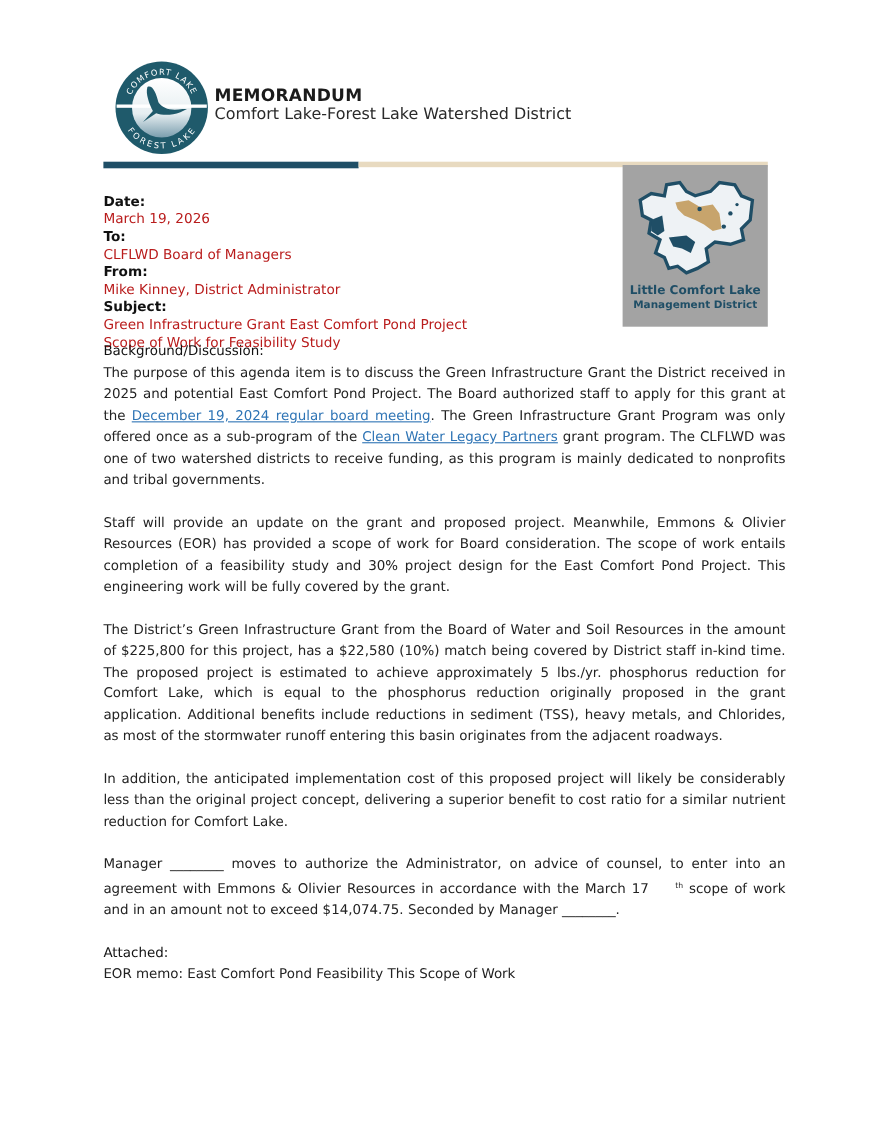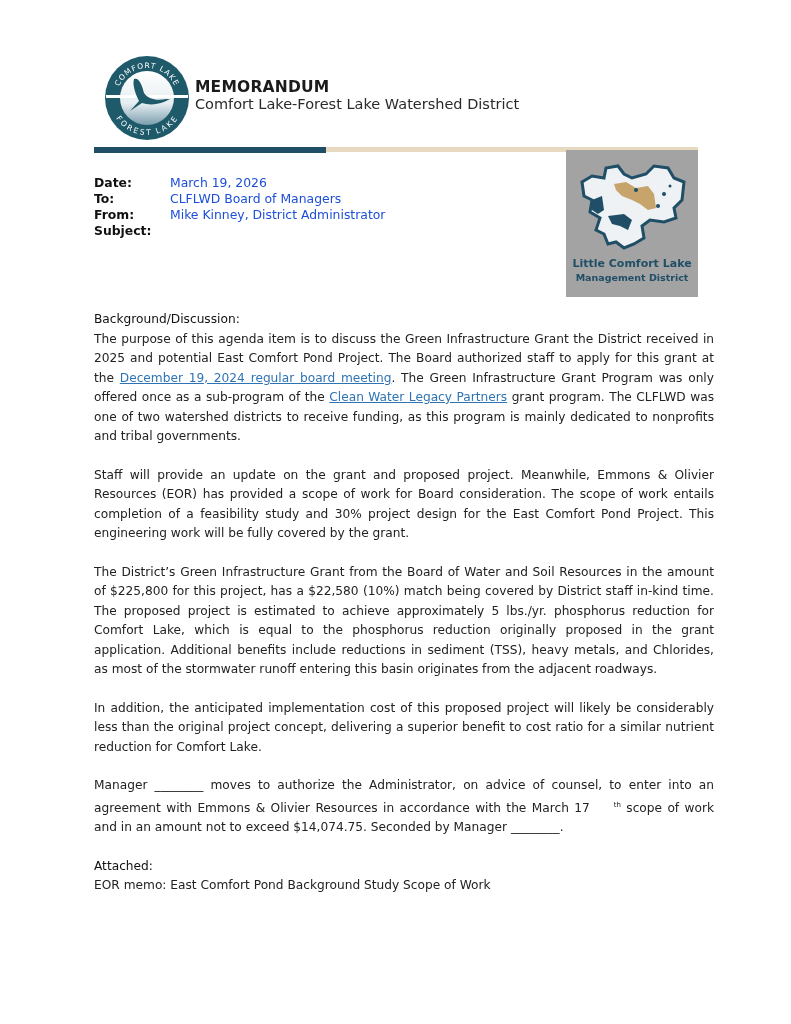--- a/index.html
+++ b/index.html
@@ -8,23 +8,23 @@
   .logo { position: absolute; left: 104px; top: 55px; width: 86px; height: 86px; }
   .hdr-title { position: absolute; left: 195px; top: 78px; font-size: 15.5px; font-weight: bold; color: #1b1b1b; letter-spacing: 0.2px; }
   .hdr-sub { position: absolute; left: 195px; top: 96px; font-size: 14.5px; color: #2a2a2a; }
   .bar-dark { position: absolute; left: 94px; top: 147px; width: 232px; height: 6px; background: #1f4e66; }
   .bar-tan { position: absolute; left: 326px; top: 147px; width: 372px; height: 5px; background: #e8dac0; }
   .mapbox { position: absolute; left: 566px; top: 150px; width: 132px; height: 147px; background: #a3a3a3; }
   .mapbox svg { position: absolute; left: 8px; top: 10px; }
   .map-l1 { position: absolute; left: 0; width: 132px; text-align: center; top: 107px; font-size: 11px; font-weight: bold; color: #1f4e66; }
   .map-l2 { position: absolute; left: 0; width: 132px; text-align: center; top: 122px; font-size: 9.5px; font-weight: bold; color: #1f4e66; }
   .meta { position: absolute; left: 94px; top: 175px; font-size: 12.4px; line-height: 16px; }
-  .meta-row { display: flex; }
+  .meta-row { display: flex; flex-direction: column; }
   .meta-label { width: 76px; font-weight: bold; color: #111; }
-  .meta-val { color: #1d4ed8; }
+  .meta-val { color: #b91c1c; }
   .body { position: absolute; left: 94px; top: 310px; width: 620px; font-size: 12.2px; line-height: 19.5px; color: #222; }
   .sec-h { font-weight: normal; color: #111; }
   .para { text-align: justify; margin: 0 0 19px 0; }
   a { color: #2e74b5; text-decoration: underline; }
   sup { font-size: 7px; padding-left: 24px; }
 </style>
 </head>
 <body>
 
 <div class="logo">
@@ -74,27 +74,31 @@
   <div class="meta-row">
     <span class="meta-label">To:</span>
     <span class="meta-val">CLFLWD Board of Managers</span>
   </div>
   <div class="meta-row">
     <span class="meta-label">From:</span>
     <span class="meta-val">Mike Kinney, District Administrator</span>
   </div>
   <div class="meta-row">
     <span class="meta-label">Subject:</span>
+    <span class="meta-val">
+      <span>Green Infrastructure Grant East Comfort Pond Project</span><br>
+      <span>Scope of Work for Feasibility Study</span>
+    </span>
   </div>
 </div>
 
 <div class="body">
   <div class="sec-h">Background/Discussion:</div>
   <p class="para"><span>The purpose of this agenda item is to discuss the Green Infrastructure Grant the District received in 2025 and potential East Comfort Pond Project. The Board authorized staff to apply for this grant at the </span><a href="#">December 19, 2024 regular board meeting</a><span>. The Green Infrastructure Grant Program was only offered once as a sub-program of the </span><a href="#">Clean Water Legacy Partners</a><span> grant program. The CLFLWD was one of two watershed districts to receive funding, as this program is mainly dedicated to nonprofits and tribal governments.</span></p>
   <p class="para">Staff will provide an update on the grant and proposed project. Meanwhile, Emmons &amp; Olivier Resources (EOR) has provided a scope of work for Board consideration.  The scope of work entails completion of a feasibility study and 30% project design for the East Comfort Pond Project. This engineering work will be fully covered by the grant.</p>
   <p class="para">The District’s Green Infrastructure Grant from the Board of Water and Soil Resources in the amount of $225,800 for this project, has a $22,580 (10%) match being covered by District staff in-kind time. The proposed project is estimated to achieve approximately 5 lbs./yr. phosphorus reduction for Comfort Lake, which is equal to the phosphorus reduction originally proposed in the grant application. Additional benefits include reductions in sediment (TSS), heavy metals, and Chlorides, as most of the stormwater runoff entering this basin originates from the adjacent roadways.</p>
   <p class="para">In addition, the anticipated implementation cost of this proposed project will likely be considerably less than the original project concept, delivering a superior benefit to cost ratio for a similar nutrient reduction for Comfort Lake.</p>
 
   <p class="para"><span>Manager ________ moves to authorize the Administrator, on advice of counsel, to enter into an agreement with Emmons &amp; Olivier Resources in accordance with the March 17</span><sup>th</sup><span> scope of work and in an amount not to exceed $14,074.75. Seconded by Manager ________.</span></p>
 
   <div class="sec-h">Attached:</div>
-  <div>EOR memo: East Comfort Pond Background Study Scope of Work</div>
+  <div>EOR memo: East Comfort Pond Feasibility This Scope of Work</div>
 </div>
 
 </body></html>

